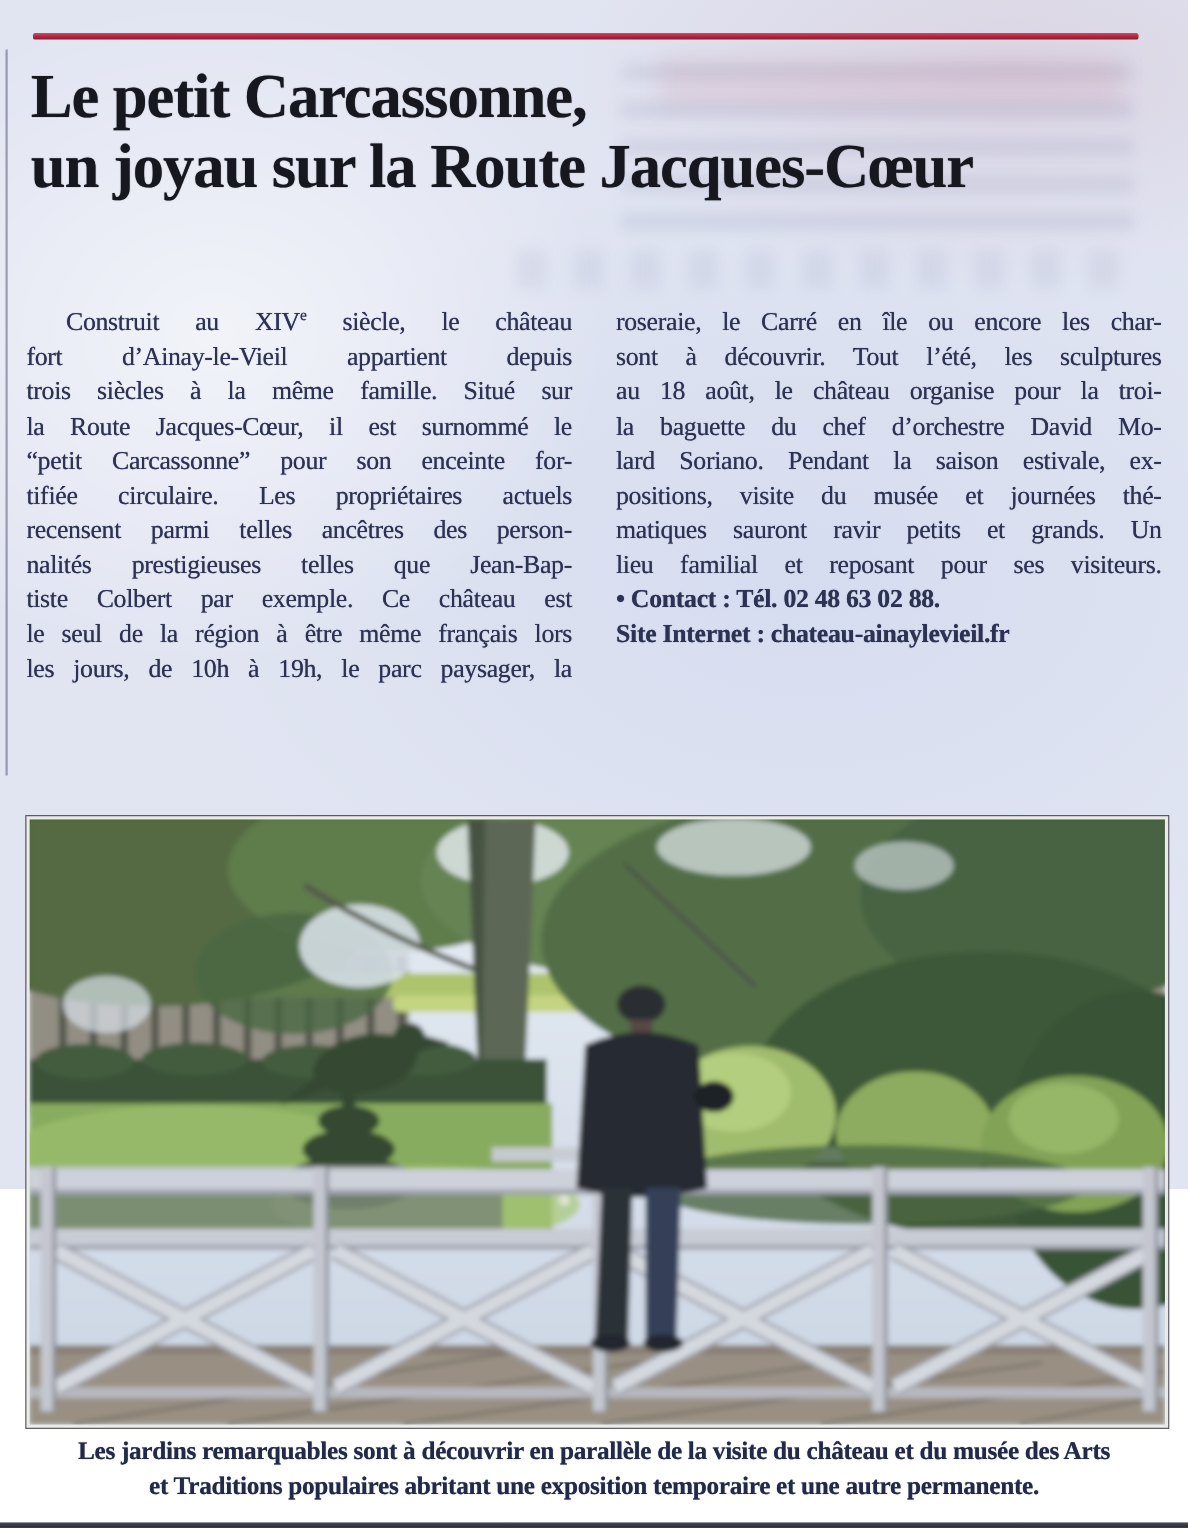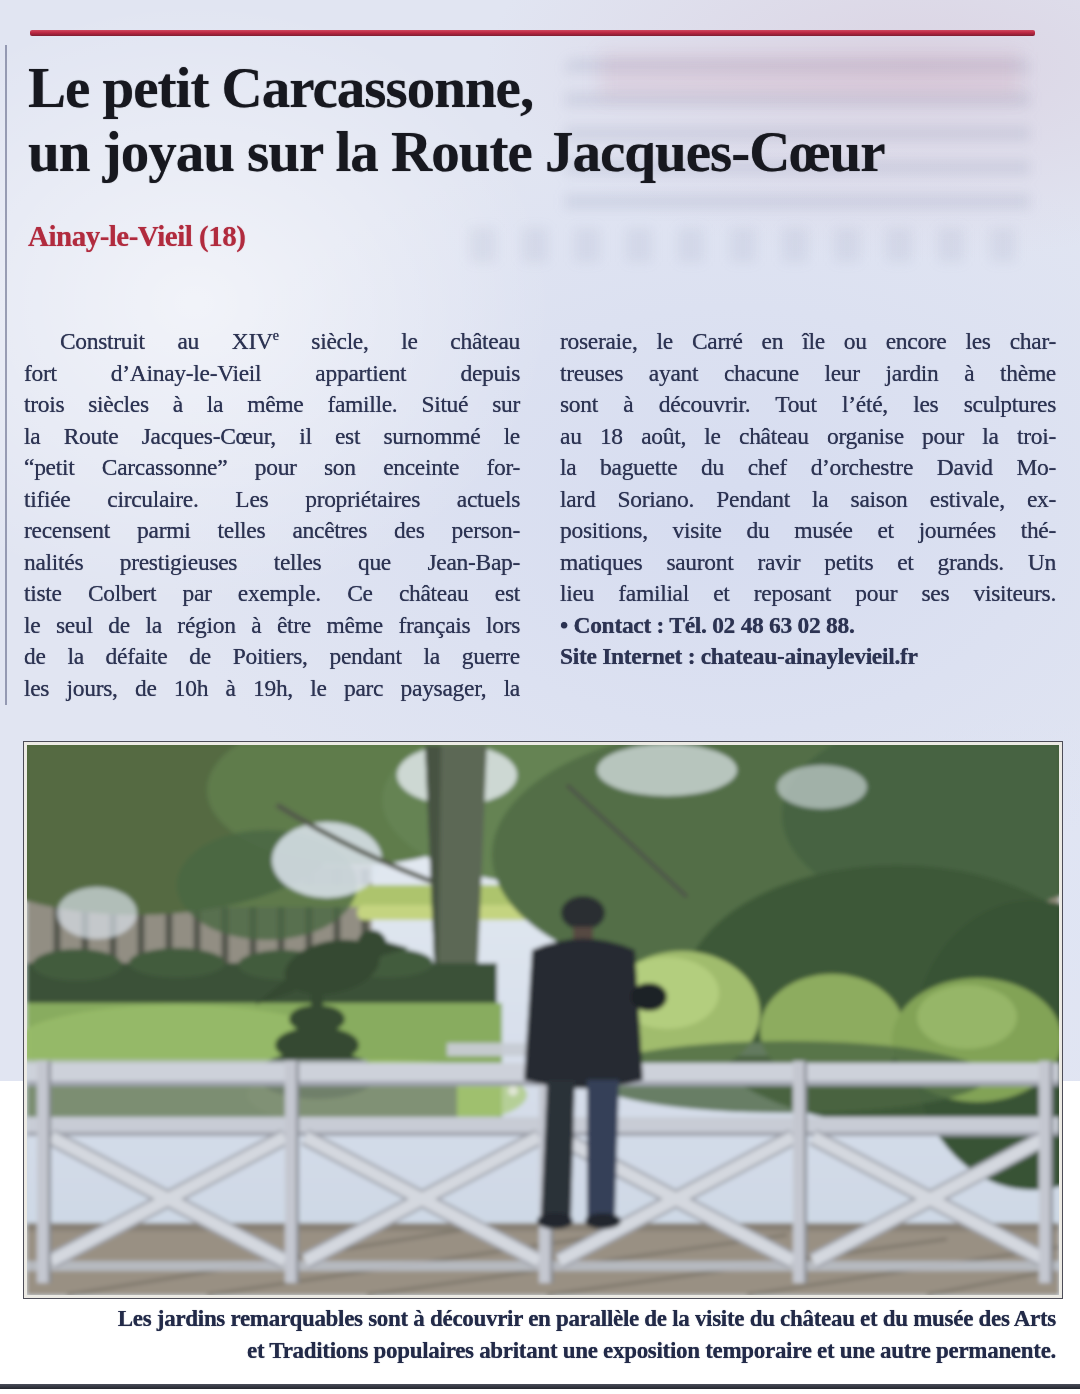--- a/index.html
+++ b/index.html
@@ -45,39 +45,39 @@
   .headline .hl-line{display:block;}
   .kicker{
     position:absolute;left:28px;top:220px;
     font-size:29px;font-weight:700;letter-spacing:-.5px;
     color:#b12b3e;text-shadow:0 0 1px rgba(177,43,62,.6);
   }
   .columns{
     position:absolute;left:24px;top:278px;width:1032px;
     display:flex;gap:40px;
   }
-  .col{width:496px;margin-top:48px;}
+  .col{width:496px;}
   .bodyline{
     height:31.5px;line-height:31.5px;font-size:23.5px;letter-spacing:-.3px;
     color:#2c3352;text-shadow:0 0 .7px rgba(44,51,82,.85);
     white-space:nowrap;
   }
   .jline{text-align:justify;text-align-last:justify;white-space:normal;}
   .indent{text-indent:36px;}
   .bodyline sup{font-size:.6em;vertical-align:super;line-height:0;}
   .contact{font-weight:700;white-space:nowrap;}
   .photo-frame{
     position:absolute;left:24px;top:742px;width:1032px;height:550px;margin:0;
     border:3px solid #eceae4;outline:1px solid #4d4d58;box-sizing:content-box;
     background:#cdd8e4;
   }
   .photo-frame svg{display:block;width:1032px;height:550px;}
   .caption{
     position:absolute;left:24px;top:1303px;width:1032px;
-    text-align:right;font-size:23px;line-height:32px;font-weight:700;letter-spacing:-.3px;
+    text-align:center;font-size:23px;line-height:32px;font-weight:700;letter-spacing:-.3px;
     color:#222a48;text-shadow:0 0 .8px rgba(34,42,72,.8);
   }
   .bottom-rule{
     position:absolute;left:0;top:1384px;width:1080px;height:5px;
     background:linear-gradient(180deg,#4a4d5a,#24262e);
   }
 </style>
 </head>
 <body>
 
@@ -88,40 +88,37 @@
   <div class="ghost ghost-2"></div>
   <div class="ghost ghost-3"></div>
 
   <div class="top-rule"></div>
 
   <h1 class="headline">
     <span class="hl-line">Le petit Carcassonne,</span>
     <span class="hl-line">un joyau sur la Route Jacques-Cœur</span>
   </h1>
 
-  <div class="kicker">Ainay-le-Vieil (18)</div>
 
   <div class="columns">
     <div class="col">
       <div class="bodyline jline indent"><span>Construit au XIV</span><sup>e</sup><span> siècle, le château</span></div>
       <div class="bodyline jline">fort d’Ainay-le-Vieil appartient depuis</div>
       <div class="bodyline jline">trois siècles à la même famille. Situé sur</div>
       <div class="bodyline jline">la Route Jacques-Cœur, il est surnommé le</div>
       <div class="bodyline jline">“petit Carcassonne” pour son enceinte for-</div>
       <div class="bodyline jline">tifiée circulaire. Les propriétaires actuels</div>
       <div class="bodyline jline">recensent parmi telles ancêtres des person-</div>
       <div class="bodyline jline">nalités prestigieuses telles que Jean-Bap-</div>
       <div class="bodyline jline">tiste Colbert par exemple. Ce château est</div>
       <div class="bodyline jline">le seul de la région à être même français lors</div>
-      <div class="bodyline jline">de la défaite de Poitiers, pendant la guerre</div>
       <div class="bodyline jline">les jours, de 10h à 19h, le parc paysager, la</div>
     </div>
     <div class="col">
       <div class="bodyline jline">roseraie, le Carré en île ou encore les char-</div>
-      <div class="bodyline jline">treuses ayant chacune leur jardin à thème</div>
       <div class="bodyline jline">sont à découvrir. Tout l’été, les sculptures</div>
       <div class="bodyline jline">au 18 août, le château organise pour la troi-</div>
       <div class="bodyline jline">la baguette du chef d’orchestre David Mo-</div>
       <div class="bodyline jline">lard Soriano. Pendant la saison estivale, ex-</div>
       <div class="bodyline jline">positions, visite du musée et journées thé-</div>
       <div class="bodyline jline">matiques sauront ravir petits et grands. Un</div>
       <div class="bodyline jline">lieu familial et reposant pour ses visiteurs.</div>
       <div class="bodyline contact">• Contact : Tél. 02 48 63 02 88.</div>
       <div class="bodyline contact">Site Internet : chateau-ainaylevieil.fr</div>
     </div>

